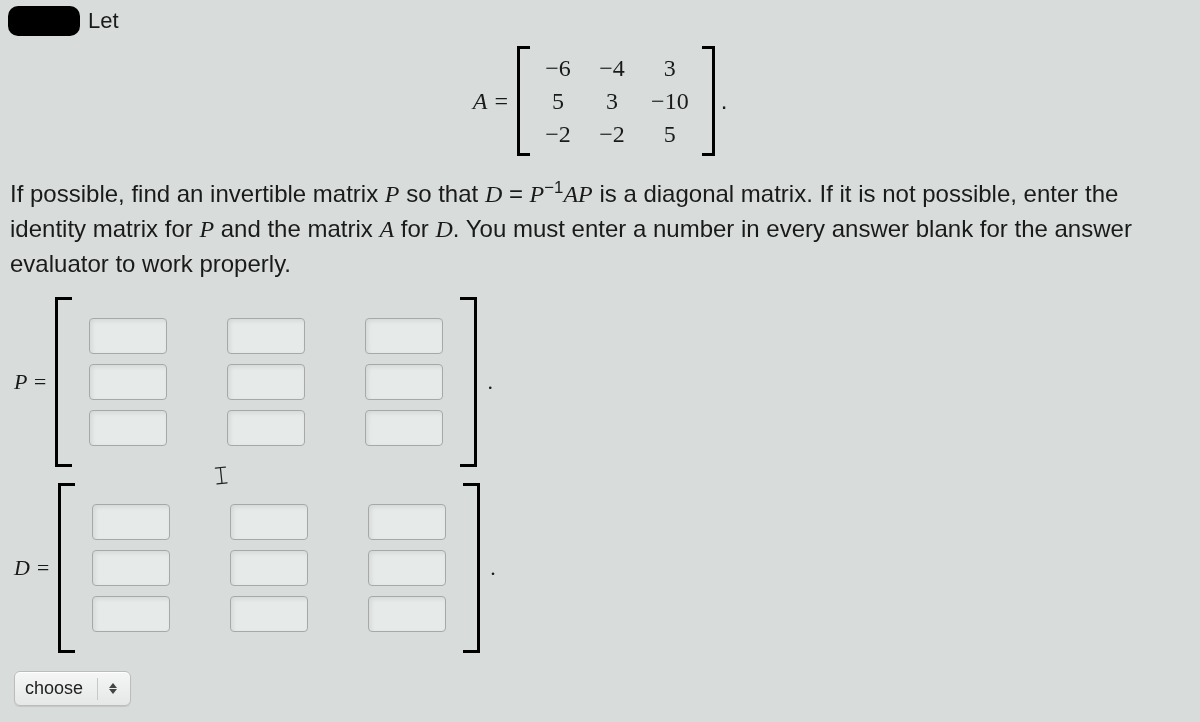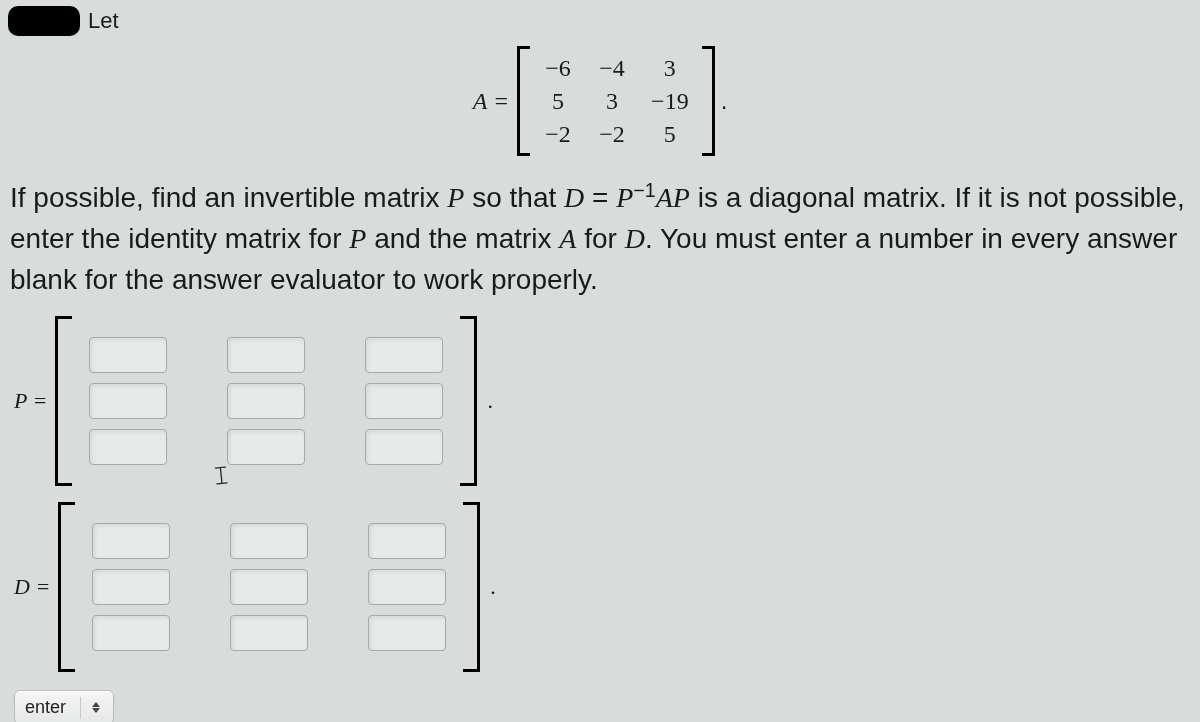--- a/index.html
+++ b/index.html
@@ -64,21 +64,21 @@
   .mtx {
     display: grid;
     grid-template-columns: repeat(3, auto);
     gap: 6px 24px;
     padding: 6px 16px;
     font-family: 'Times New Roman', serif;
   }
   .mtx span { text-align: center; min-width: 30px; }
   .period { margin-left: 6px; }
   .prompt {
-    font-size: 28px;
+    font-size: 24px;
     line-height: 1.45;
     margin: 20px 2px 12px 2px;
   }
   .italic-var {
     font-style: italic;
     font-family: 'Times New Roman', serif;
   }
   .sup { font-size: 0.7em; vertical-align: super; }
   .ds-R {
     font-family: 'Times New Roman', serif;
@@ -209,21 +209,21 @@
   <div class="matrix-block">
     <span class="a-eq italic-var">A =</span>
     <span class="mtx-wrap">
       <span class="bracket-l"></span>
       <span class="mtx">
         <span>−6</span>
         <span>−4</span>
         <span>3</span>
         <span>5</span>
         <span>3</span>
-        <span>−19</span>
+        <span>−10</span>
         <span>−2</span>
         <span>−2</span>
         <span>5</span>
       </span>
       <span class="bracket-r"></span>
     </span>
     <span class="period">.</span>
   </div>
 
   <div class="prompt">
@@ -265,21 +265,21 @@
         <input class="cell-input" style="">
         <input class="cell-input" style="">
       </span>
       <span class="ibracket-r"></span>
     </span>
     <span class="period2">.</span>
   </div>
 
   <div class="bottom-row">
     <span class="select-box">
-      <span class="select-text">enter</span>
+      <span class="select-text">choose</span>
       <span class="select-arrows">
         <span class="tri-up"></span>
         <span class="tri-down"></span>
       </span>
     </span>
     <span style="width:120px;"></span>
   </div>
 
   <div class="cursor">𝙸</div>
 

